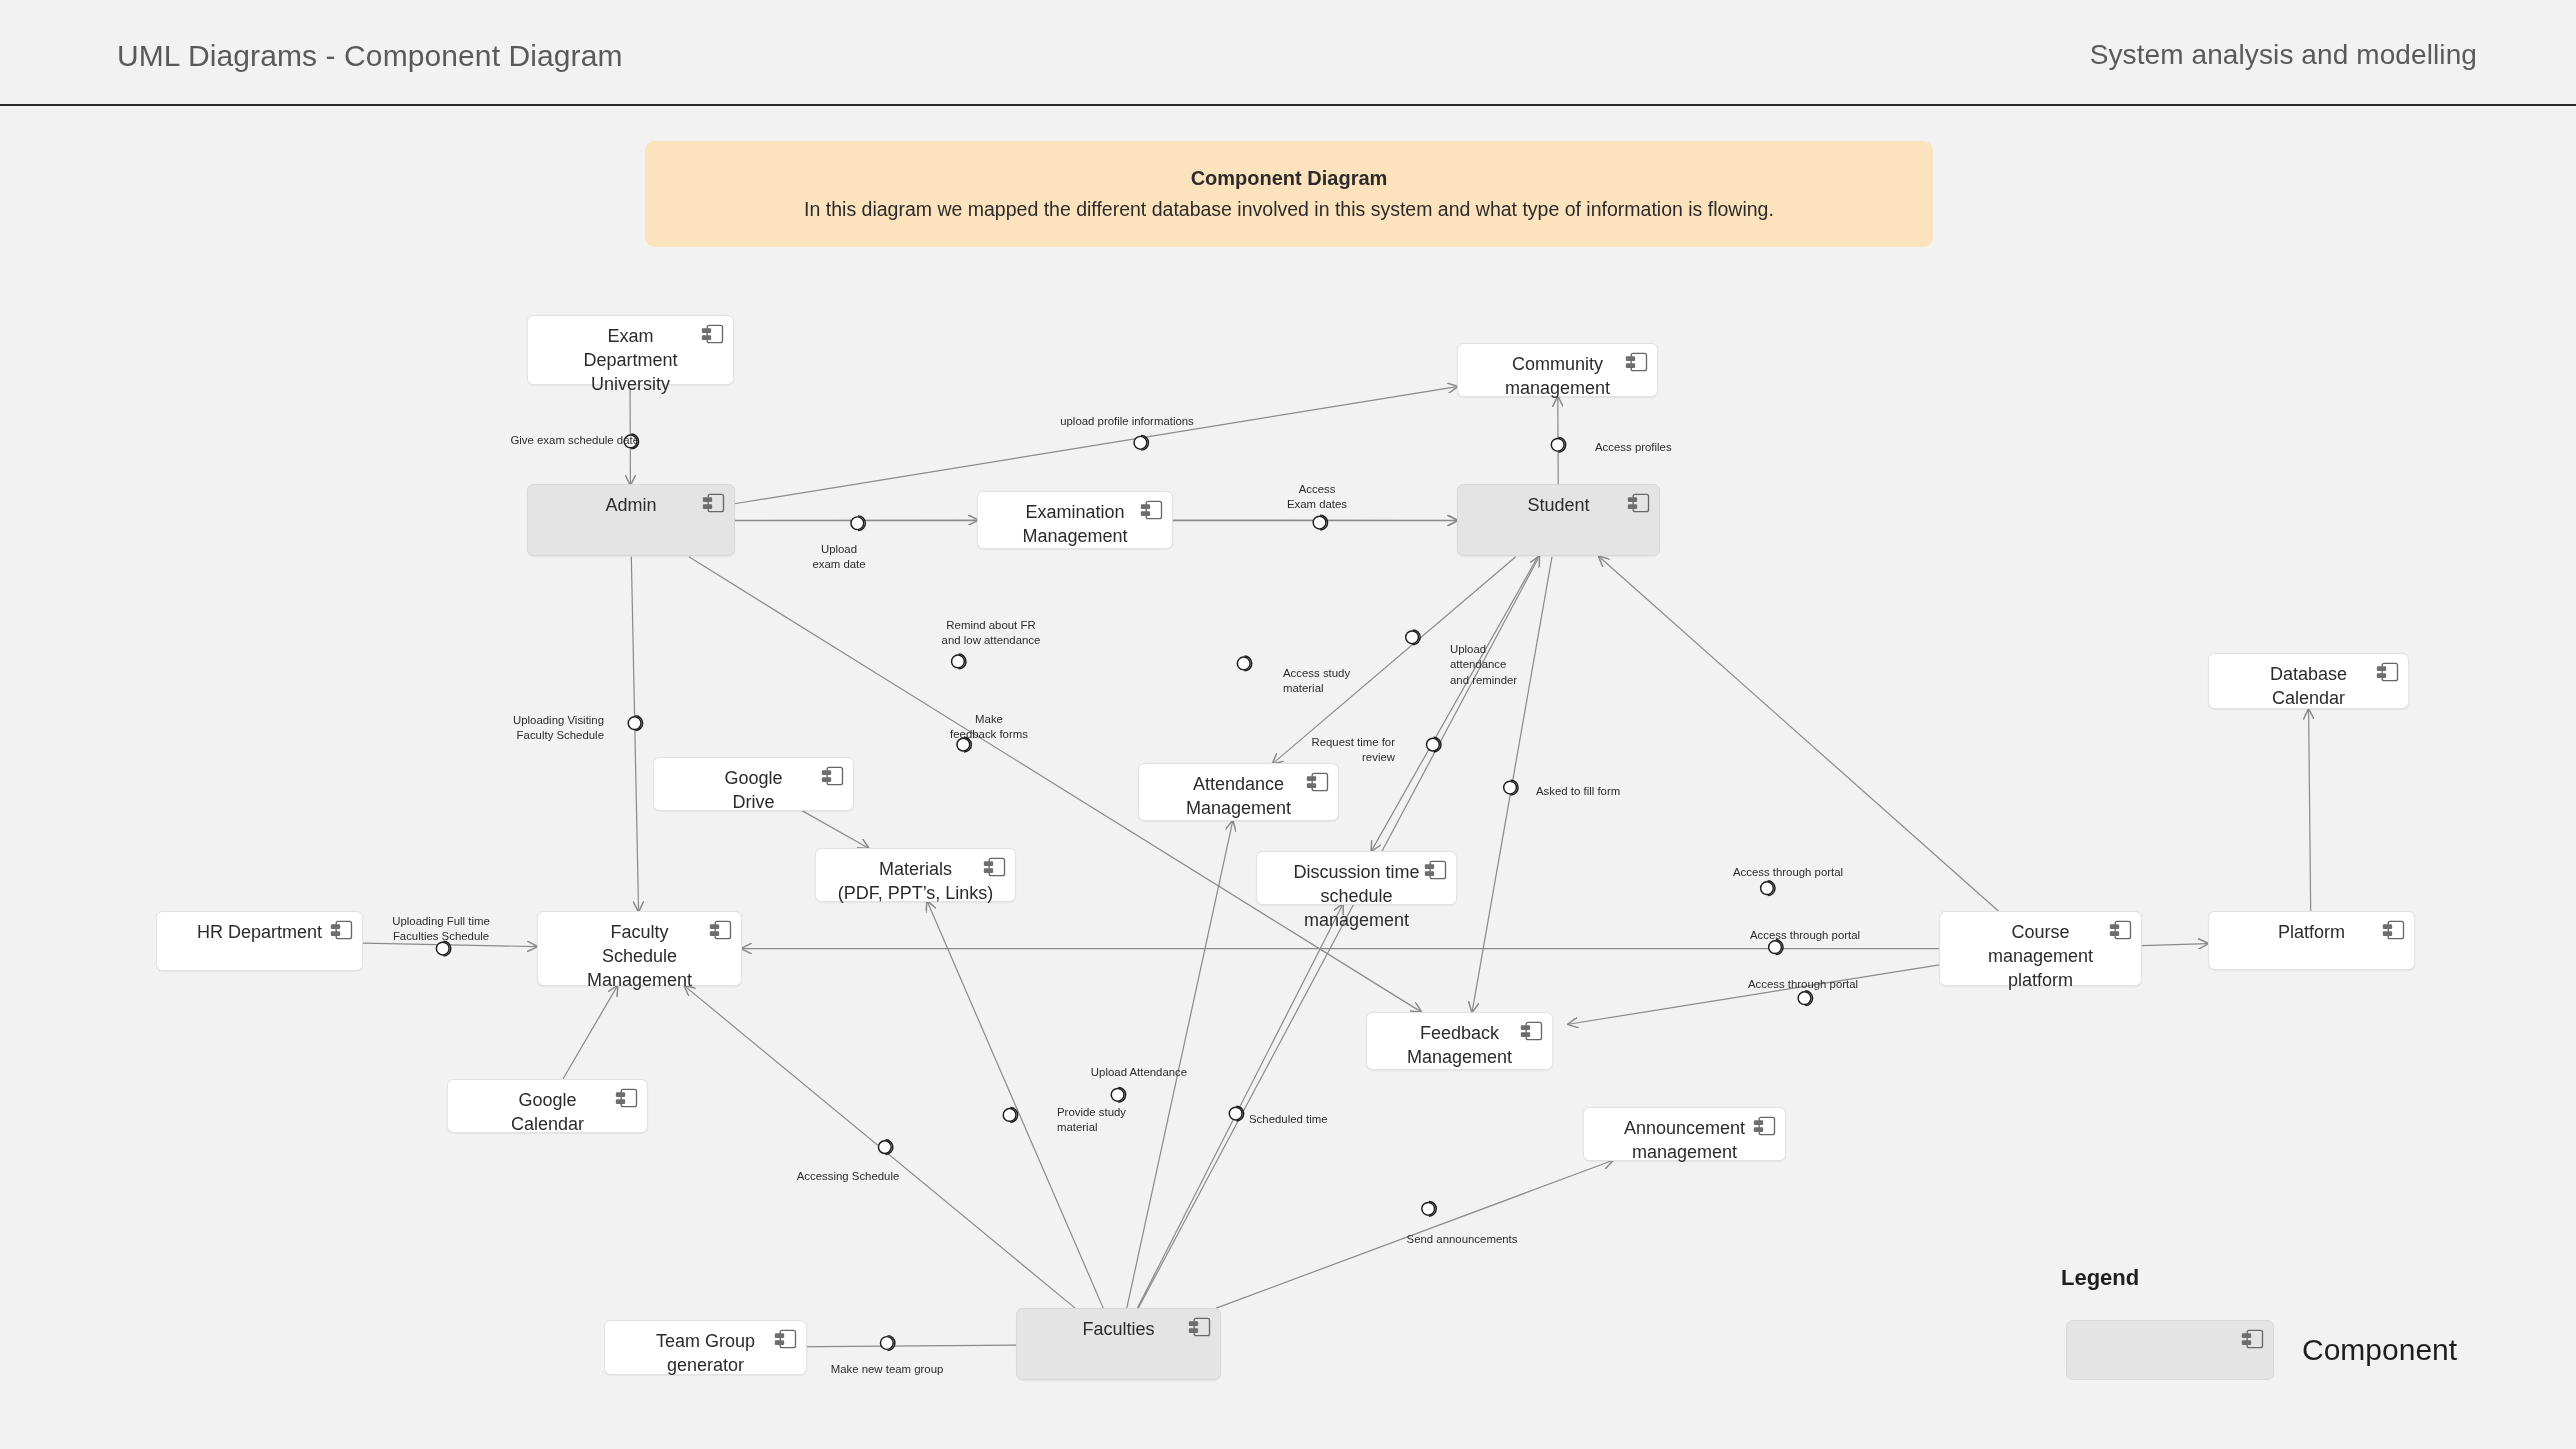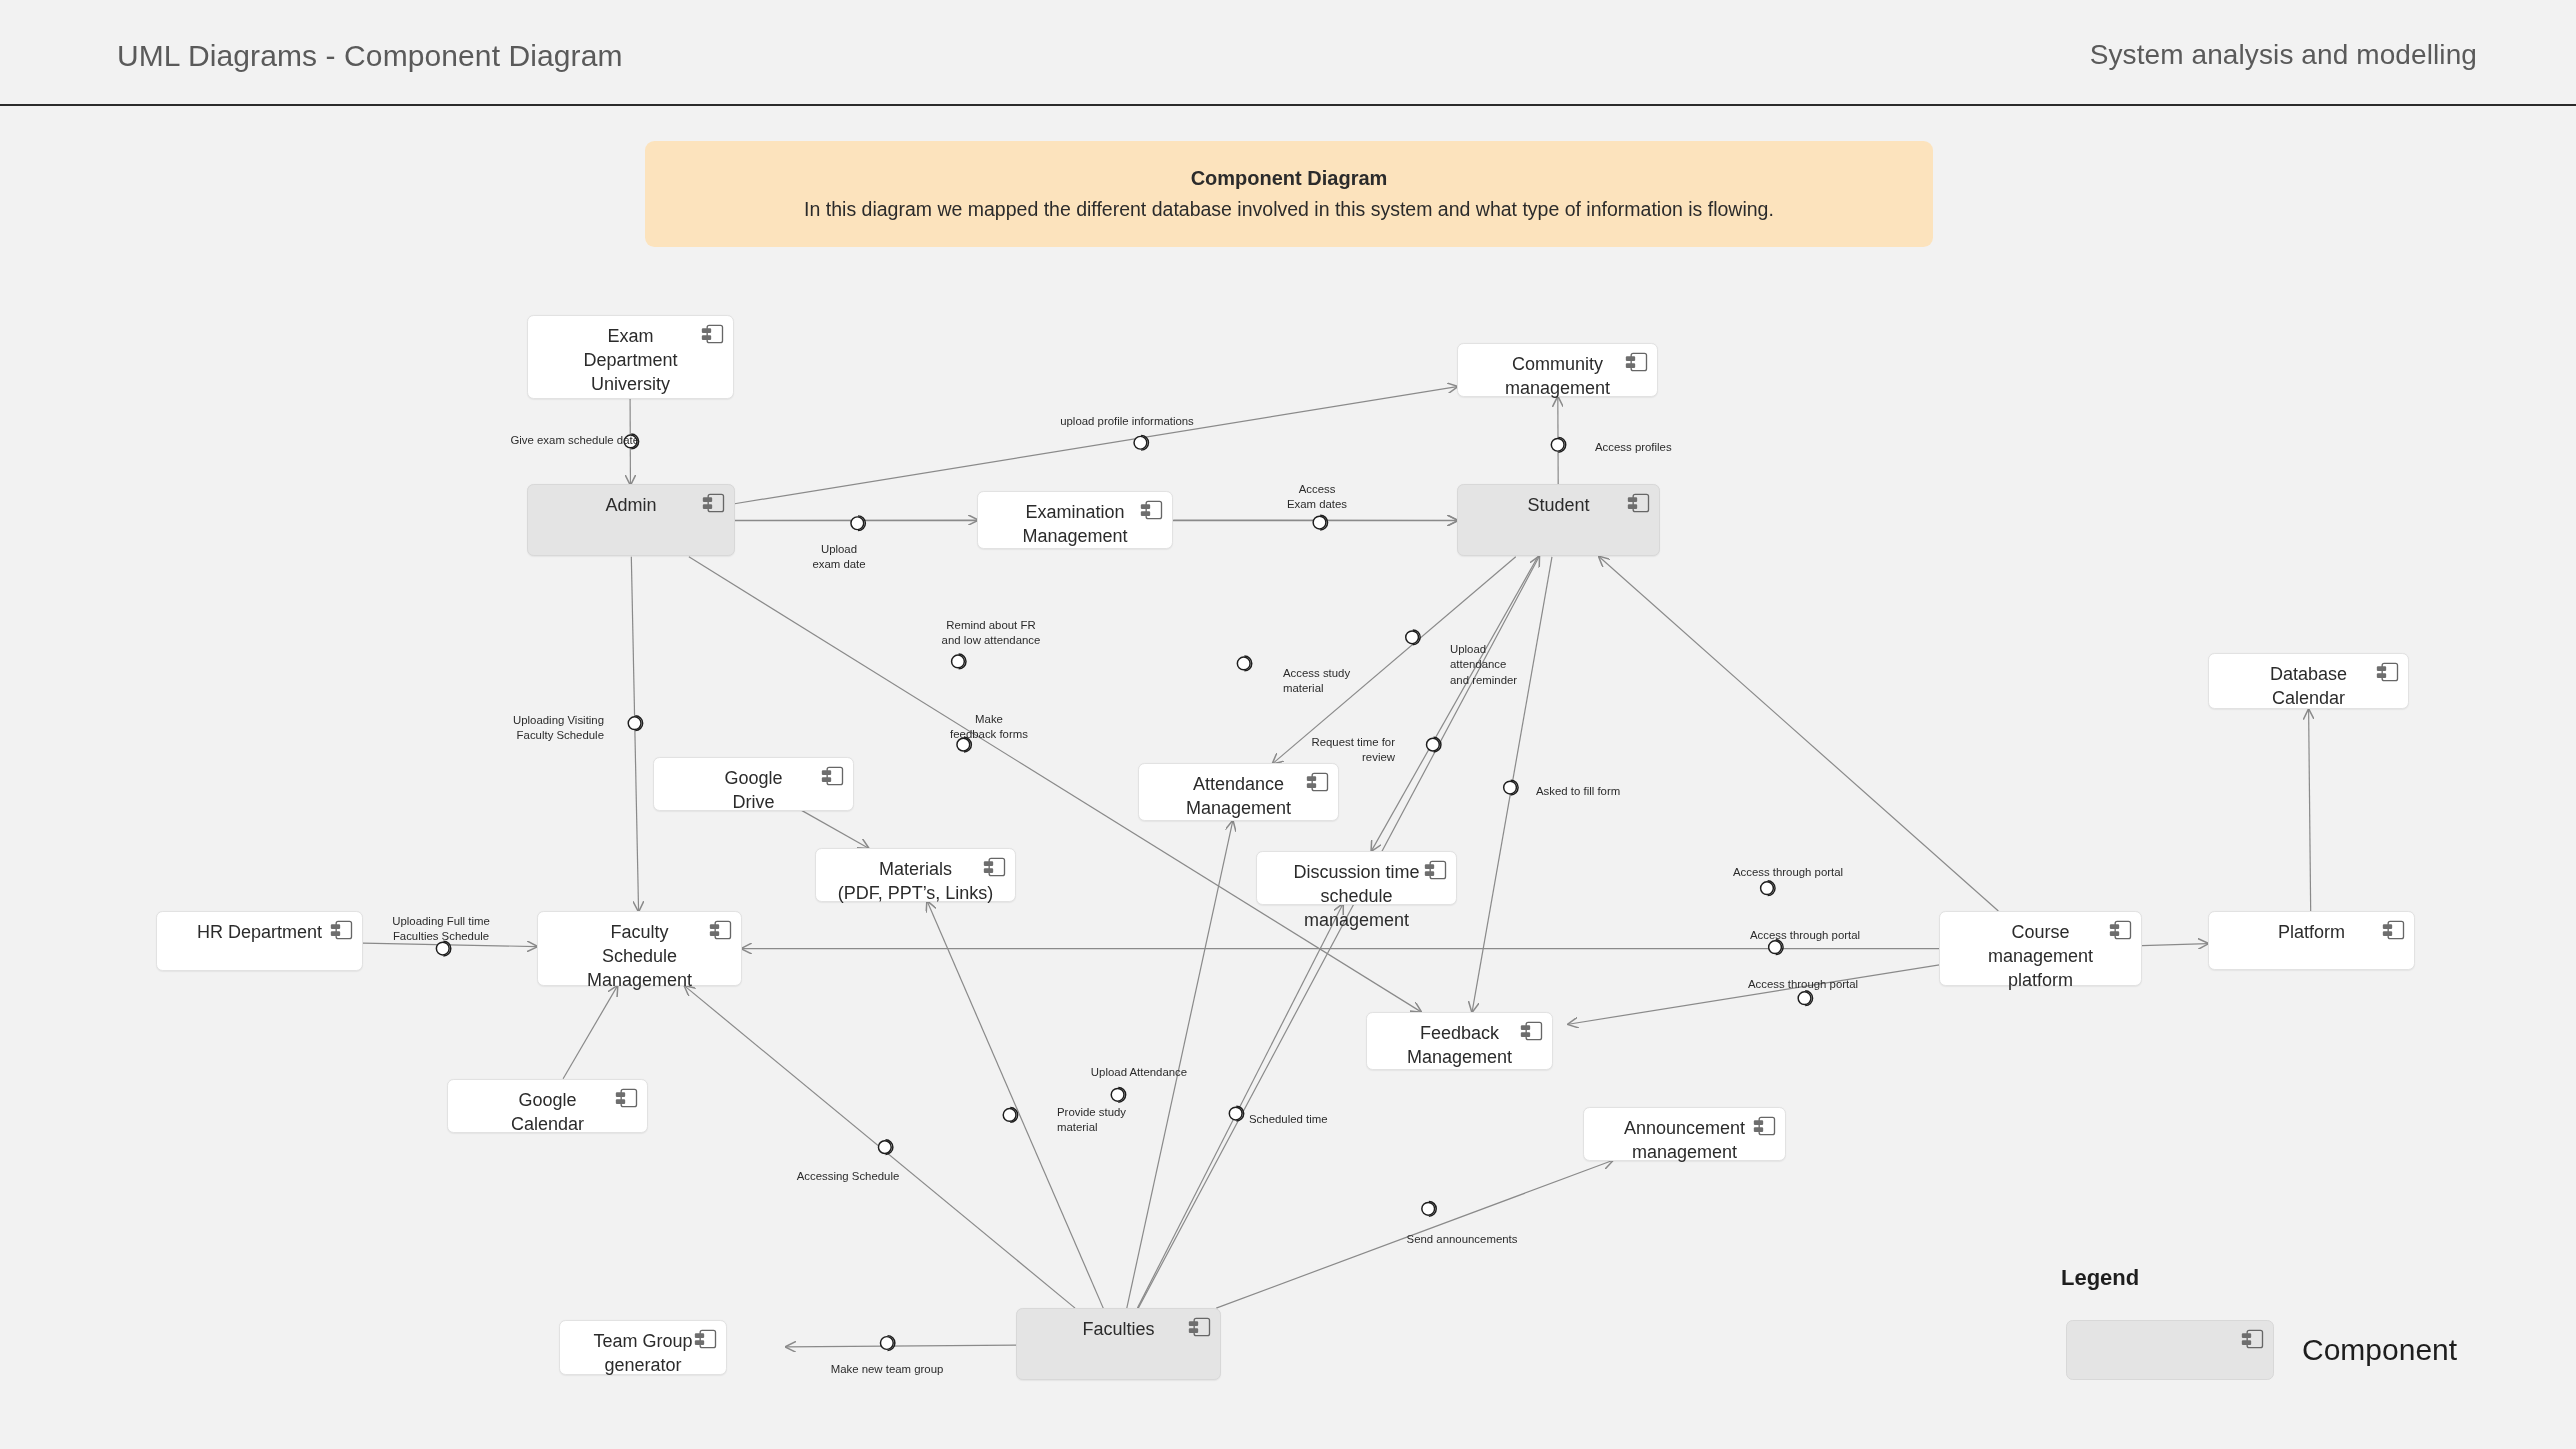--- a/index.html
+++ b/index.html
@@ -289,21 +289,21 @@
           <circle cx="2129" cy="1802" r="9.5" fill="#ffffff" stroke="#1e1e1e" stroke-width="2.2"></circle>
         </g>
         <g>
           <path d="M 1323 1991 A 11 11 0 0 1 1323 2013" fill="none" stroke="#1e1e1e" stroke-width="2.2"></path>
           <circle cx="1322" cy="2002" r="9.5" fill="#ffffff" stroke="#1e1e1e" stroke-width="2.2"></circle>
         </g>
       </g>
   </svg>
 
   <div id="nodes">
-      <div class="node" style="left: 527px; top: 315px; width: 207px; height: 84px;">
+      <div class="node" style="left: 527px; top: 315px; width: 207px; height: 70px;">
         <span class="node-label">Exam
 Department
 University</span>
         <svg class="comp-icon" viewBox="0 0 34 30">
           <rect x="9" y="2" width="23" height="26" rx="3" fill="none" stroke="#666" stroke-width="2"></rect>
           <rect x="1" y="6.5" width="14" height="7" rx="1.6" fill="#6e6e6e"></rect>
           <rect x="1" y="17" width="14" height="7" rx="1.6" fill="#6e6e6e"></rect>
         </svg>
       </div>
       <div class="node actor" style="left: 527px; top: 484px; width: 208px; height: 72px;">
@@ -441,21 +441,21 @@
       </div>
       <div class="node" style="left: 1583px; top: 1107px; width: 203px; height: 54px;">
         <span class="node-label">Announcement
 management</span>
         <svg class="comp-icon" viewBox="0 0 34 30">
           <rect x="9" y="2" width="23" height="26" rx="3" fill="none" stroke="#666" stroke-width="2"></rect>
           <rect x="1" y="6.5" width="14" height="7" rx="1.6" fill="#6e6e6e"></rect>
           <rect x="1" y="17" width="14" height="7" rx="1.6" fill="#6e6e6e"></rect>
         </svg>
       </div>
-      <div class="node" style="left: 559px; top: 1320px; width: 168px; height: 55px;">
+      <div class="node" style="left: 604px; top: 1320px; width: 203px; height: 55px;">
         <span class="node-label">Team Group
 generator</span>
         <svg class="comp-icon" viewBox="0 0 34 30">
           <rect x="9" y="2" width="23" height="26" rx="3" fill="none" stroke="#666" stroke-width="2"></rect>
           <rect x="1" y="6.5" width="14" height="7" rx="1.6" fill="#6e6e6e"></rect>
           <rect x="1" y="17" width="14" height="7" rx="1.6" fill="#6e6e6e"></rect>
         </svg>
       </div>
       <div class="node actor" style="left: 1016px; top: 1308px; width: 205px; height: 72px;">
         <span class="node-label">Faculties</span>

